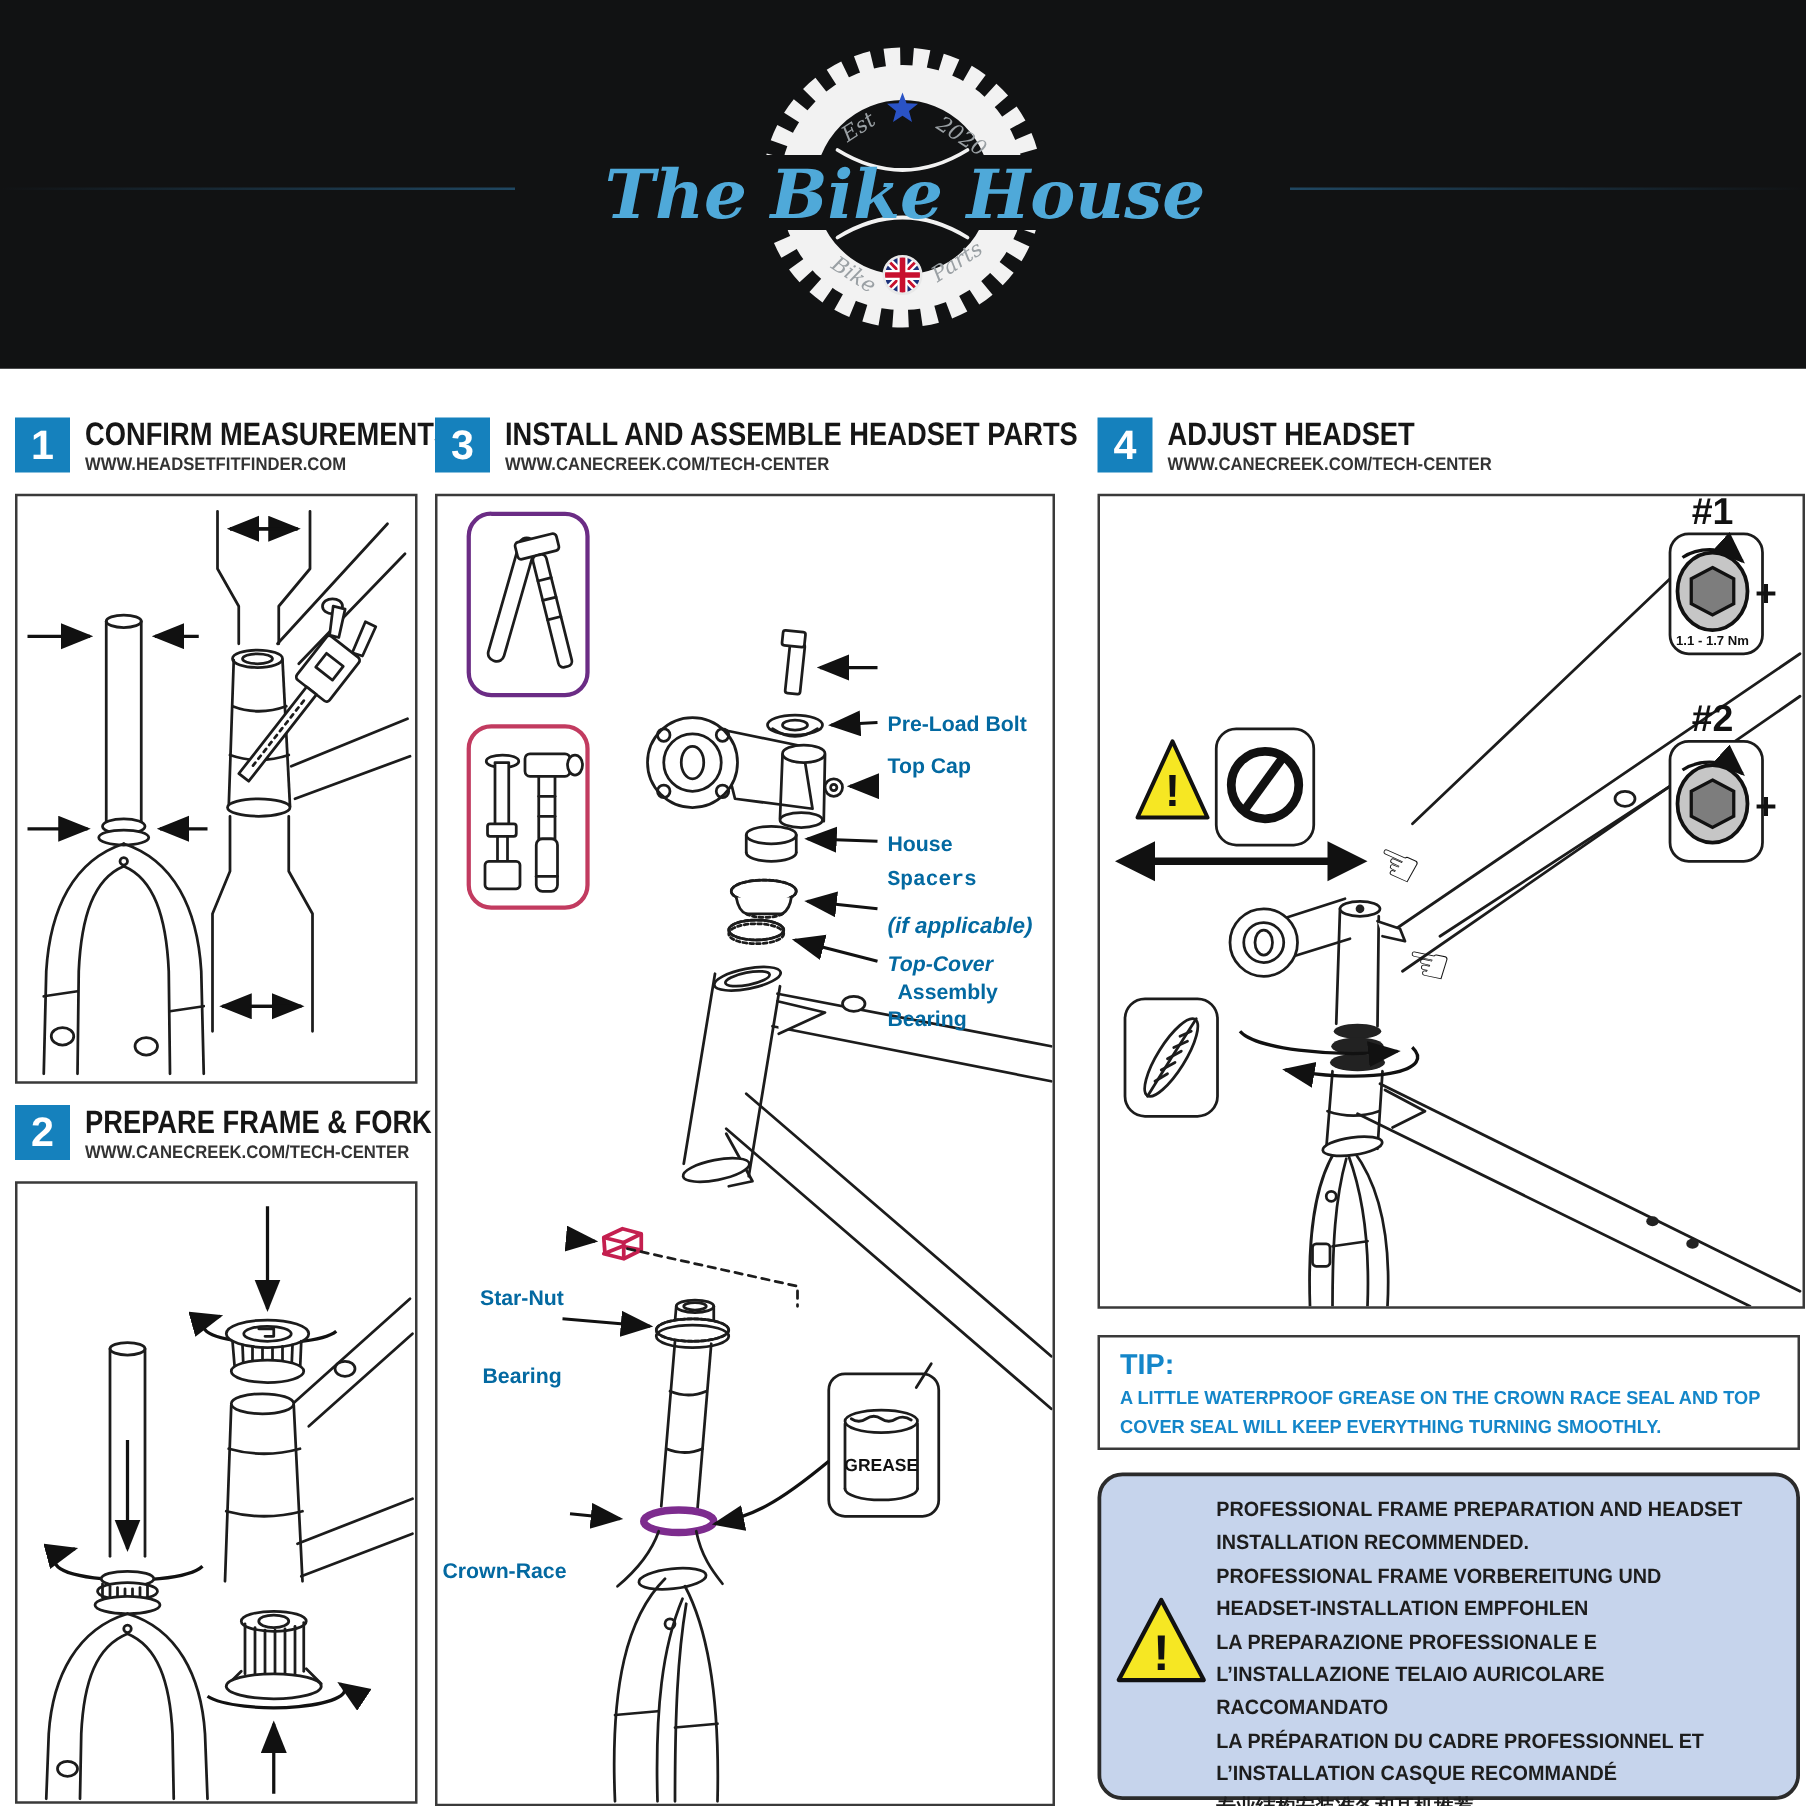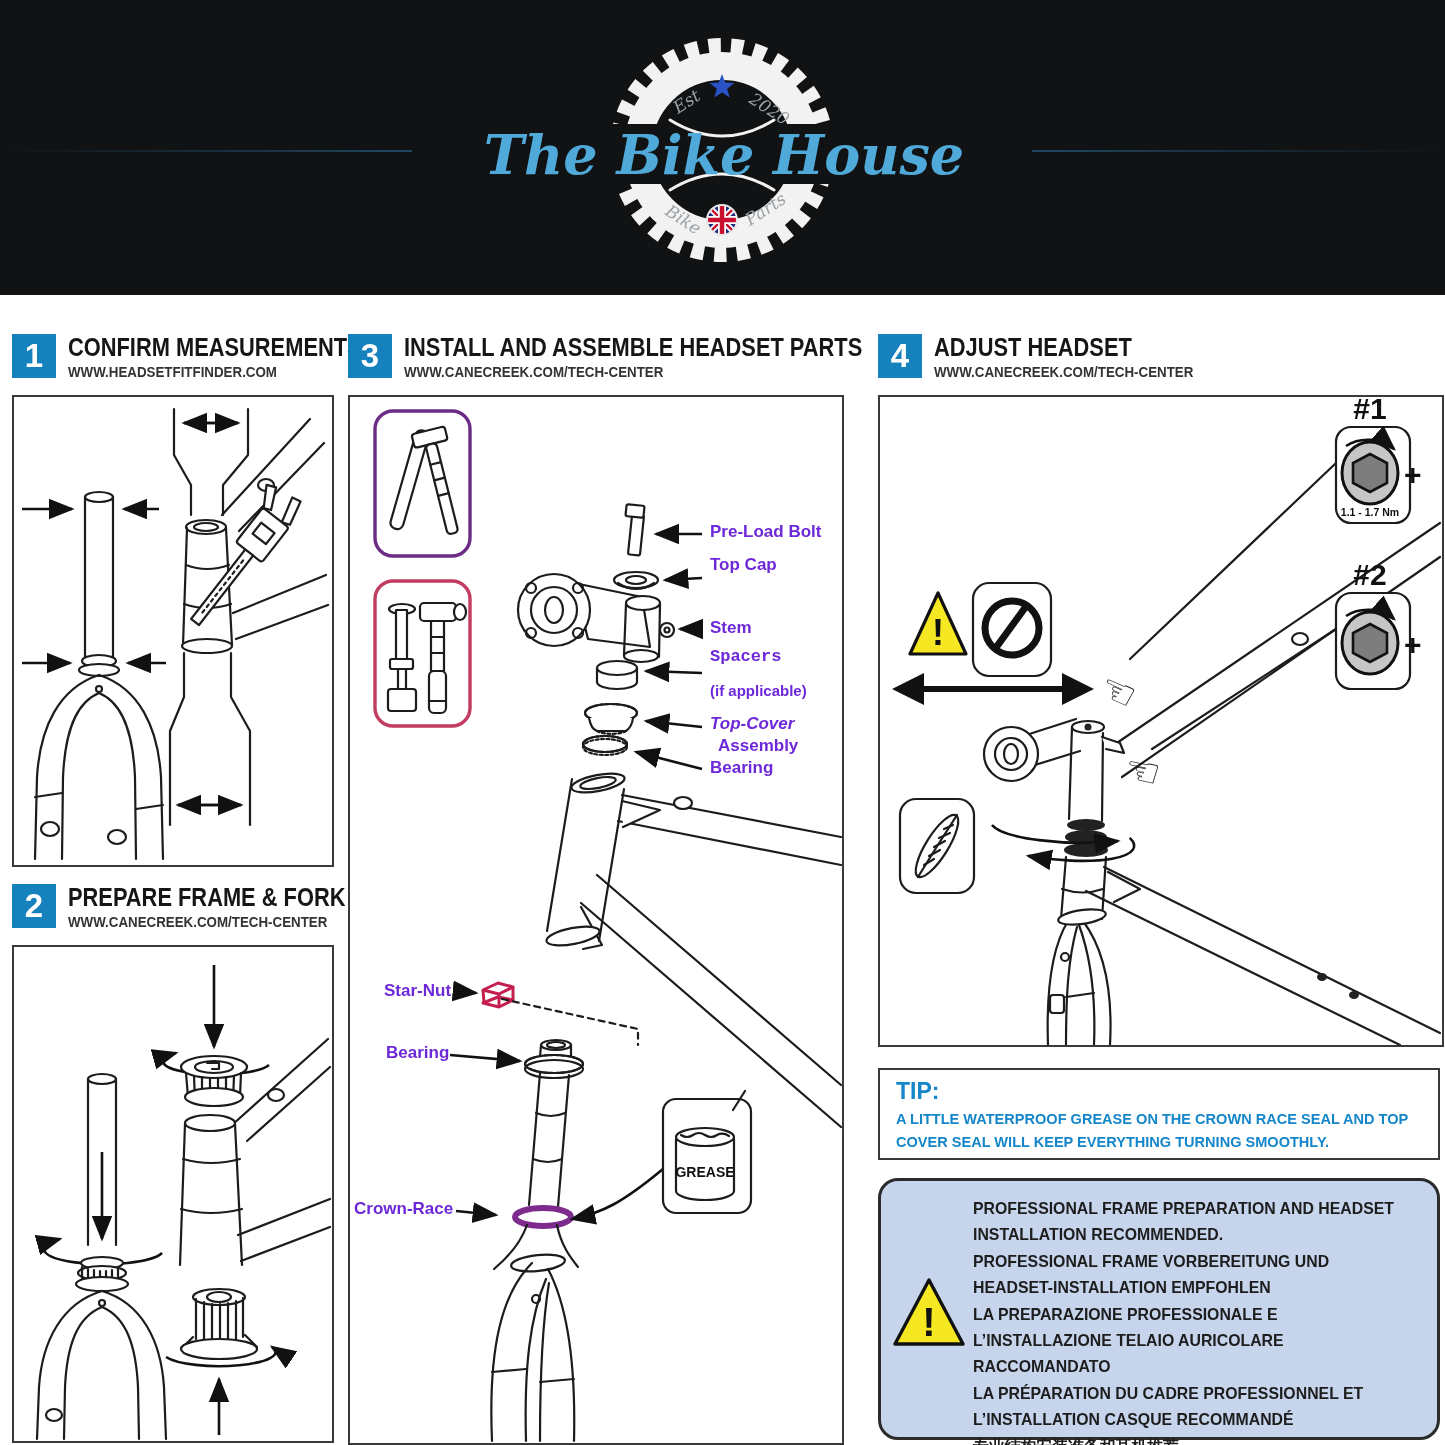--- a/index.html
+++ b/index.html
@@ -15,22 +15,22 @@
   .sec-head{position:absolute;display:flex;align-items:flex-start;}
   .num{width:44px;height:44px;background:#1581bd;color:#fff;display:flex;align-items:center;
        justify-content:center;font-size:33px;font-weight:bold;flex:0 0 auto;}
   .ht-wrap{margin-left:12px;}
   .sec-title{font-weight:bold;font-size:26px;color:#161616;line-height:1.05;white-space:nowrap;
              transform:scaleX(.84);transform-origin:left;}
   .sec-url{font-weight:bold;font-size:14.5px;color:#333;margin-top:3px;white-space:nowrap;
            transform:scaleX(.92);transform-origin:left;}
   
   .panel{position:absolute;background:#fff;border:2px solid #3a3a3a;}
-  .lbl{position:absolute;color:#6d28d9;font-weight:bold;font-size:17px;white-space:nowrap;}
-  .lbl.small{font-size:15px;}
+  .lbl{position:absolute;color:#0369a1;font-weight:bold;font-size:17px;white-space:nowrap;margin-top:48px;}
+  .lbl.small{font-size:18px;font-style:italic;}
   
   #tip{position:absolute;left:878px;top:1068px;width:562px;height:92px;border:2px solid #3a3a3a;
        box-sizing:border-box;padding:8px 16px;}
   #tip .t-title{color:#1486c9;font-weight:bold;font-size:23px;}
   #tip .t-text{color:#1486c9;font-weight:bold;font-size:15px;line-height:1.55;margin-top:2px;
                transform:scaleX(.97);transform-origin:left;width:545px;}
   
   #warn{position:absolute;left:878px;top:1178px;width:562px;height:262px;background:#c6d4ec;
         border:3px solid #2b2b2b;border-radius:20px;box-sizing:border-box;}
   #warn .w-text{position:absolute;left:92px;top:14px;width:452px;color:#1d1d1d;
@@ -406,21 +406,21 @@
         <line x1="384" y1="742" x2="384" y2="794" class="ln"></line>
         <path d="M326,794 A29,9 0 0 0 384,794" class="ln"></path>
         <text x="355" y="780" text-anchor="middle" font-size="14" font-weight="bold" fill="#111">GREASE</text>
       </g>
       <path d="M313,772 C272,806 252,816 222,822" class="arrln" stroke-width="3.2" marker-end="url(#ar3)"></path>
     </svg>
 
     
     <div class="lbl" style="left:360px;top:125px;">Pre-Load Bolt</div>
     <div class="lbl" style="left:360px;top:158px;">Top Cap</div>
-    <div class="lbl" style="left:360px;top:221px;">Stem</div>
+    <div class="lbl" style="left:360px;top:221px;">House</div>
     <div class="lbl" style="left:360px;top:250px;font-family:Liberation Mono, monospace;">Spacers</div>
     <div class="lbl small" style="left:360px;top:285px;">(if applicable)</div>
     <div class="lbl" style="left:360px;top:317px;font-style:italic;">Top-Cover</div>
     <div class="lbl" style="left:368px;top:339px;">Assembly</div>
     <div class="lbl" style="left:360px;top:361px;">Bearing</div>
     <div class="lbl" style="left:34px;top:584px;">Star-Nut</div>
     <div class="lbl" style="left:36px;top:646px;">Bearing</div>
     <div class="lbl" style="left:4px;top:802px;">Crown-Race</div>
   </div>
 

